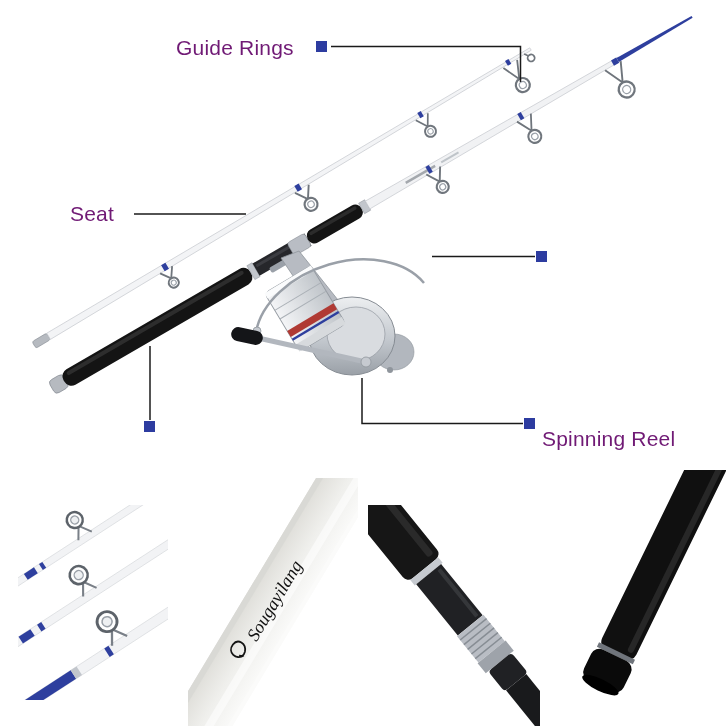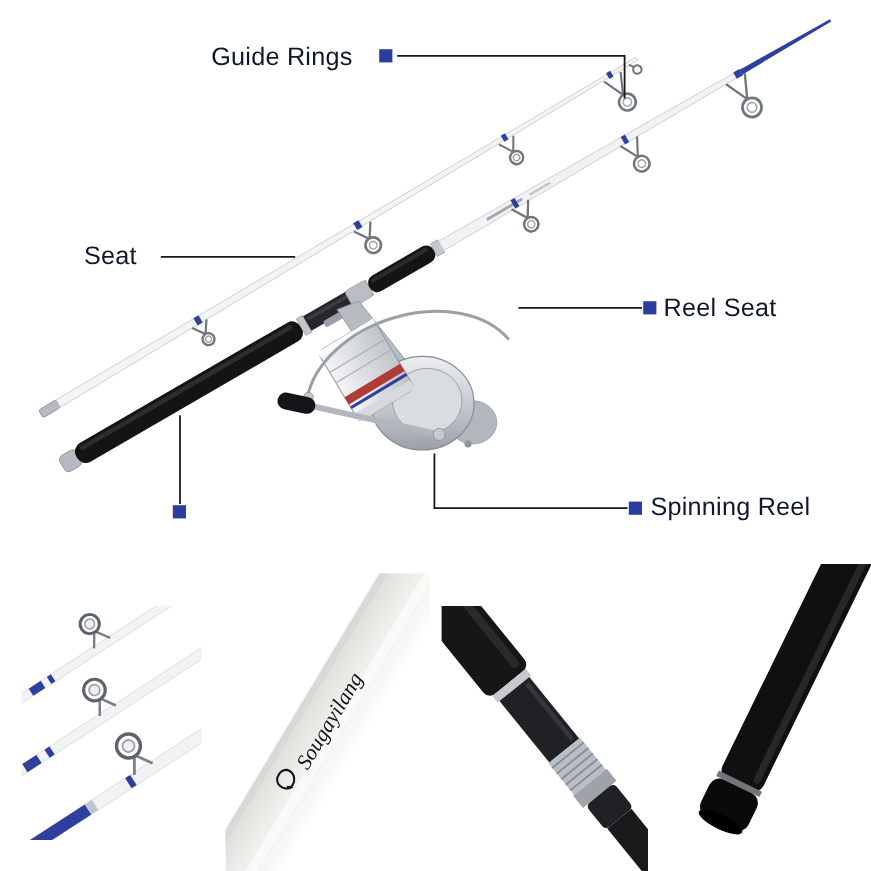--- a/index.html
+++ b/index.html
@@ -1,23 +1,23 @@
 <!DOCTYPE html>
 <html><head>
 <meta charset="utf-8">
 <style>
   *{margin:0;padding:0;box-sizing:border-box}
   html,body{width:726px;height:726px;background:#fff;font-family:"Liberation Sans",sans-serif}
   .stage{position:relative;width:726px;height:726px;background:#fff;overflow:hidden}
   svg{position:absolute;display:block}
-  .label{position:absolute;font-size:21px;line-height:24px;color:#0f172a;white-space:nowrap;letter-spacing:.2px}
+  .label{position:absolute;font-size:21px;line-height:24px;color:#701a75;white-space:nowrap;letter-spacing:.2px}
   .lbl-guide-rings{left:176px;top:36px}
   .lbl-resin{left:70px;top:202px}
   .lbl-reel-seat{left:553px;top:245px}
-  .lbl-spinning-reel{left:542px;top:411px}
+  .lbl-spinning-reel{left:542px;top:427px}
   .lbl-eva-handle{left:83px;top:438px}
   .thumb{position:absolute}
   .t1{left:18px;top:505px}
   .t2{left:188px;top:478px}
   .t3{left:368px;top:505px}
   .t4{left:545px;top:470px}
 </style>
 </head>
 <body>
 
@@ -136,21 +136,20 @@
     <line x1="150" y1="346" x2="150" y2="420" stroke="#1a1a1a" stroke-width="1.5"></line>
 
     <rect x="316" y="41" width="11" height="11" fill="#2d3ca0"></rect>
     <rect x="536" y="251" width="11" height="11" fill="#2d3ca0"></rect>
     <rect x="524" y="418" width="11" height="11" fill="#2d3ca0"></rect>
     <rect x="144" y="421" width="11" height="11" fill="#2d3ca0"></rect>
   </svg>
 
   <div class="label lbl-guide-rings">Guide Rings</div>
   <div class="label lbl-resin">Seat</div>
-  <div class="label lbl-reel-seat">Reel Seat</div>
   <div class="label lbl-spinning-reel">Spinning Reel</div>
 
   <svg class="thumb t1" width="150" height="195" viewBox="0 0 150 195">
     <g transform="translate(-14,86) rotate(-33)">
       <rect x="0" y="-3.5" width="200" height="7" fill="#f2f3f5" stroke="#d3d6d9" stroke-width="0.6"></rect>
       <rect x="26" y="-3.5" width="12" height="7" fill="#2e3f9e"></rect>
       <rect x="44" y="-3.5" width="4" height="7" fill="#2e3f9e"></rect>
       <path d="M90,-2 L98,-14 M106,-2 L98,-14" stroke="#7a8088" stroke-width="2" fill="none"></path>
       <circle cx="98" cy="-21" r="8" fill="#ffffff" stroke="#5d636a" stroke-width="2.5"></circle>
       <circle cx="98" cy="-21" r="4" fill="#eef0f2" stroke="#9aa0a8" stroke-width="1.4"></circle>

